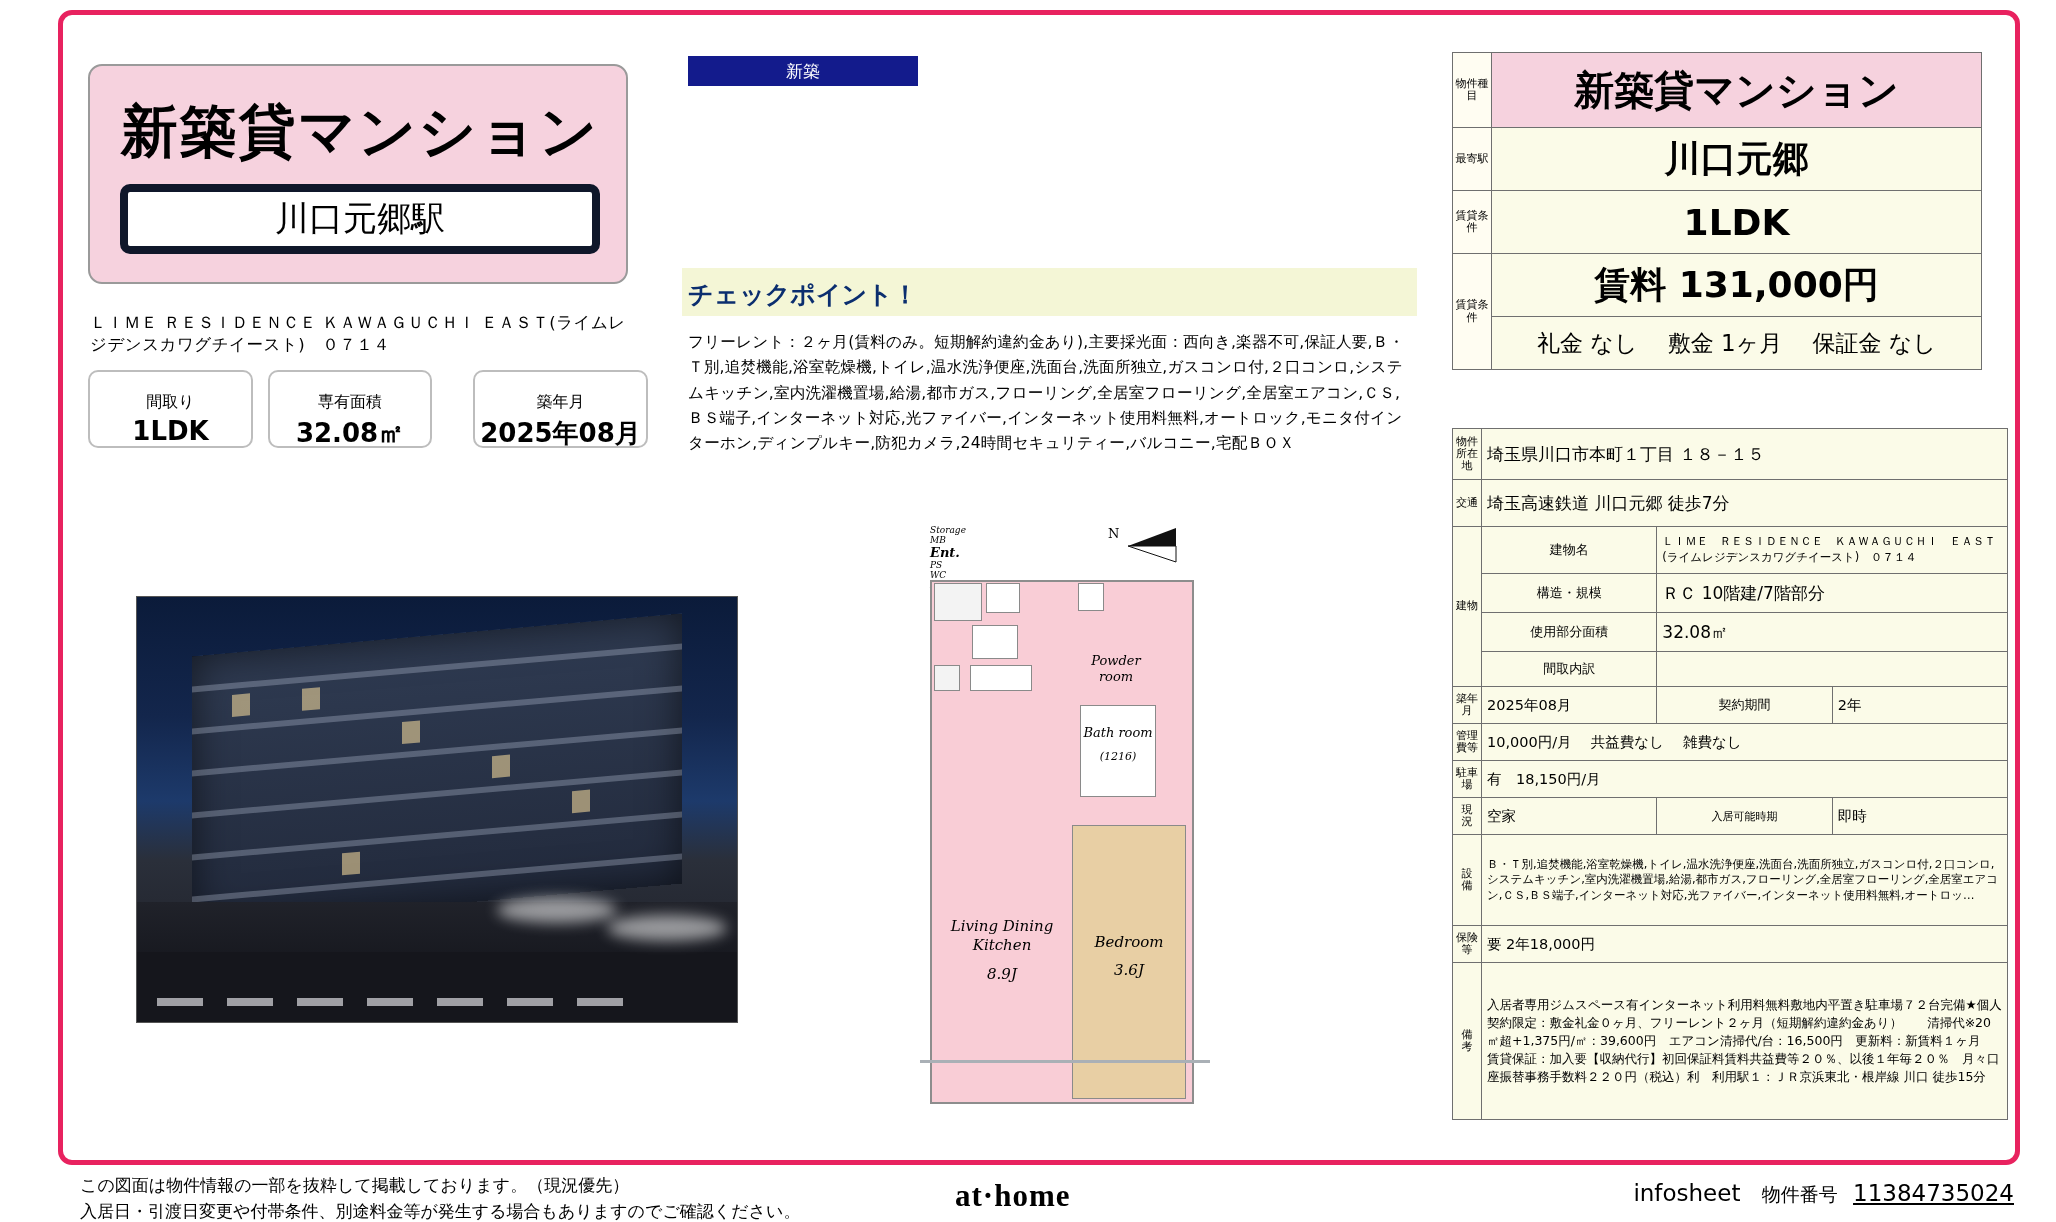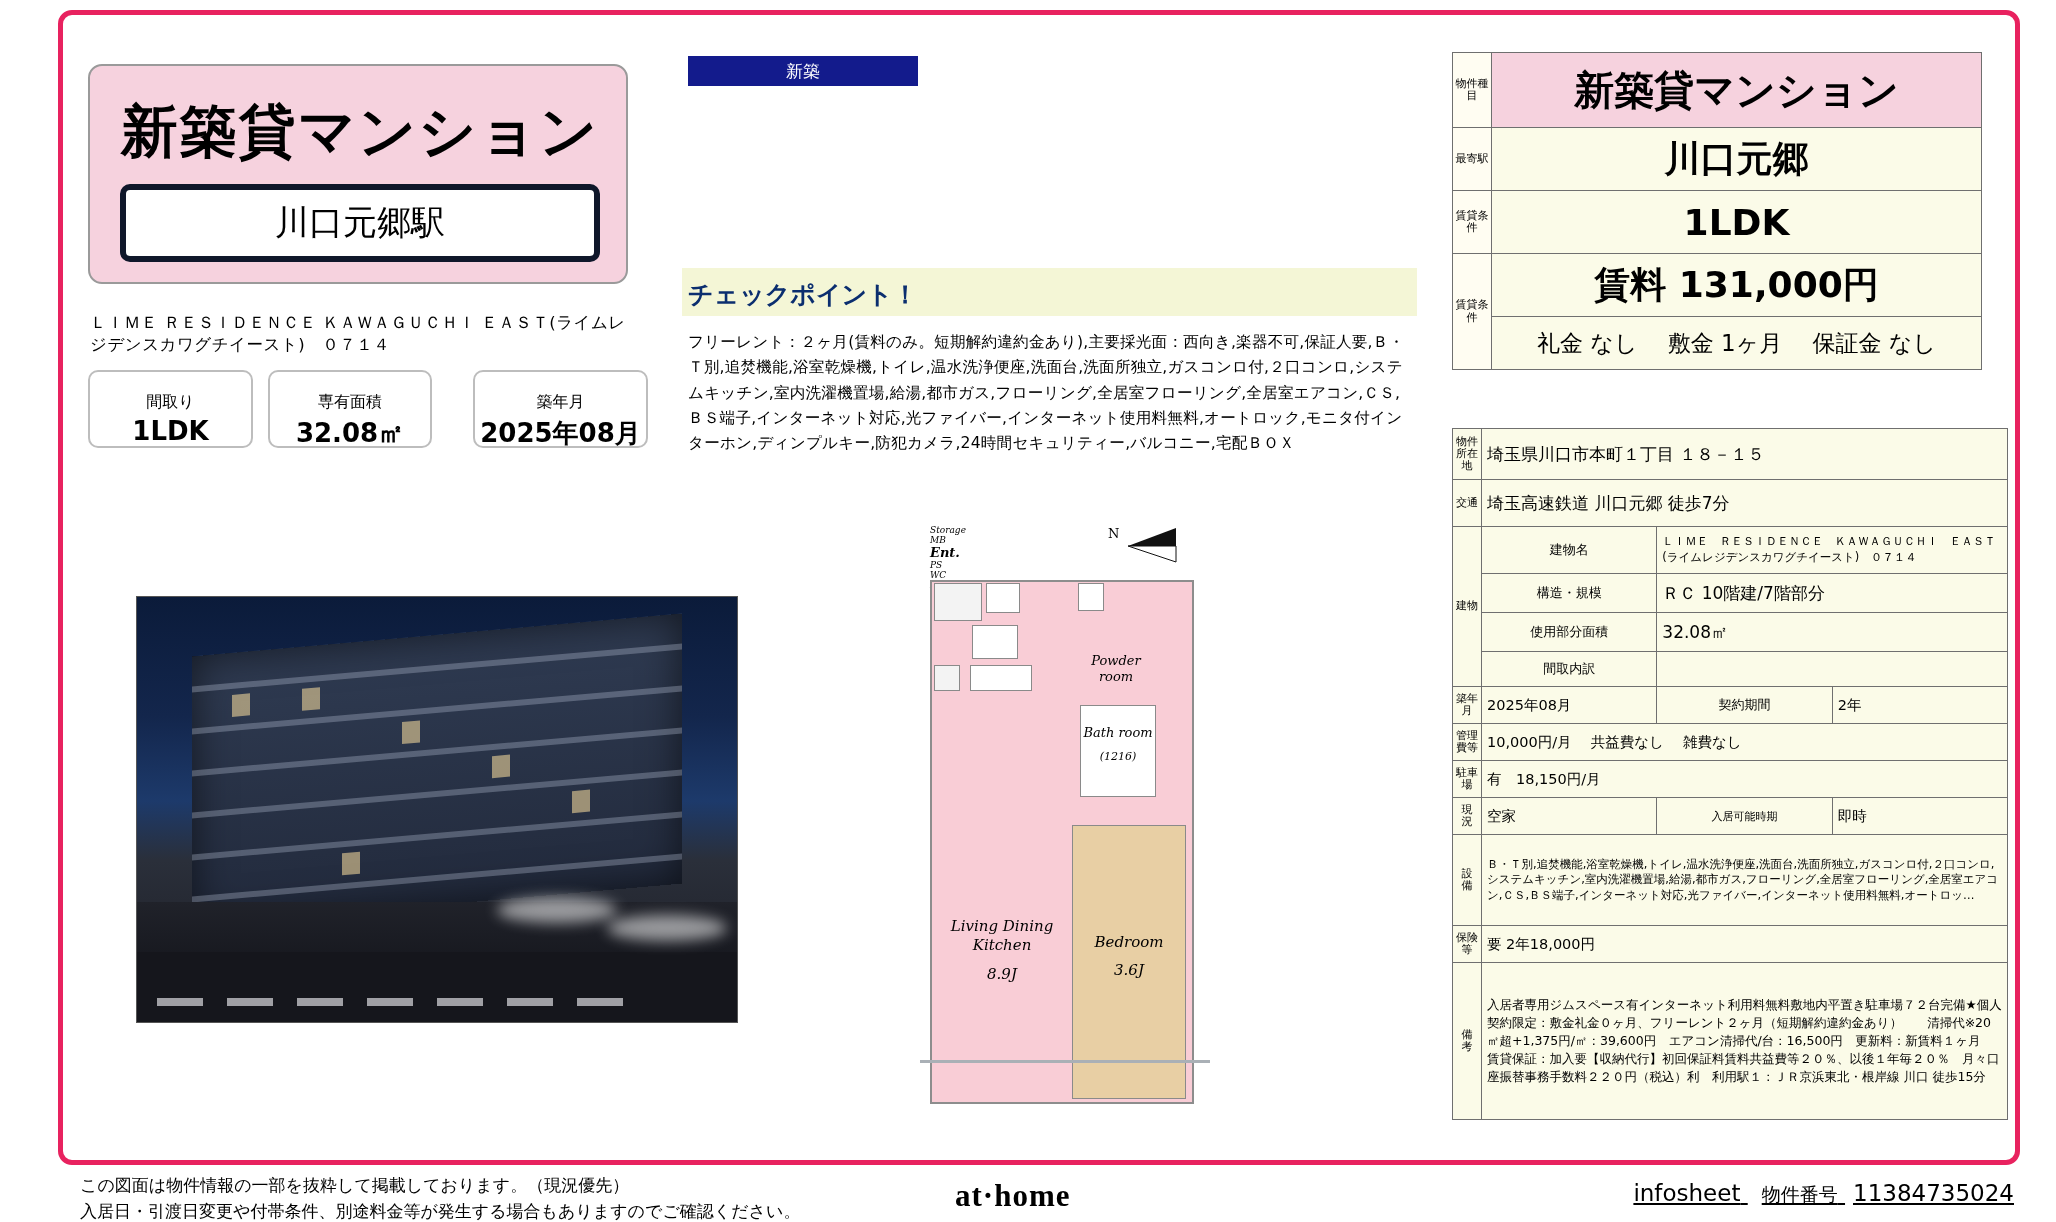--- a/index.html
+++ b/index.html
@@ -26,22 +26,22 @@
     position:absolute;left:88px;top:64px;width:540px;height:220px;
     background:#f6d2de;border:2px solid #9a9a9a;border-radius:14px;
     box-sizing:border-box;
   }
   .title-main{
     position:absolute;left:0;top:28px;width:540px;text-align:center;
     font-size:57px;font-weight:bold;letter-spacing:2px;
     font-family:"DejaVu Sans", sans-serif;
   }
   .title-station{
-    position:absolute;left:30px;top:118px;width:480px;height:78px;
-    background:#ffffff;border:6px solid #0f172a;border-radius:10px;
+    position:absolute;left:30px;top:118px;width:480px;height:70px;
+    background:#ffffff;border:8px solid #0f172a;border-radius:10px;
     box-sizing:border-box;
     display:flex;align-items:center;justify-content:center;
     font-size:34px;font-family:"DejaVu Sans", sans-serif;
   }
   .bldg-name-left{
     position:absolute;left:90px;top:312px;width:540px;
     font-size:16.5px;line-height:1.35;letter-spacing:0.5px;
     font-family:"DejaVu Sans", sans-serif;
   }
 
@@ -160,21 +160,21 @@
     position:absolute;left:80px;top:1172px;width:900px;
     font-size:17px;line-height:1.55;font-family:"DejaVu Sans", sans-serif;
   }
   .athome{
     position:absolute;left:955px;top:1178px;
     font-size:31px;font-weight:bold;letter-spacing:1px;
     font-family:"Liberation Serif", serif;
   }
   .infosheet{
     position:absolute;right:42px;top:1180px;text-align:center;
-    font-size:23px;font-family:"DejaVu Sans", sans-serif;text-decoration:underline;
+    font-size:23px;font-family:"DejaVu Sans", sans-serif;
   }
   .infosheet .num{text-decoration:underline;margin-left:8px;}
 </style>
 </head>
 <body>
 
 <div class="sheet">
   <div class="outer-border"></div>
 
   <div class="title-box">

